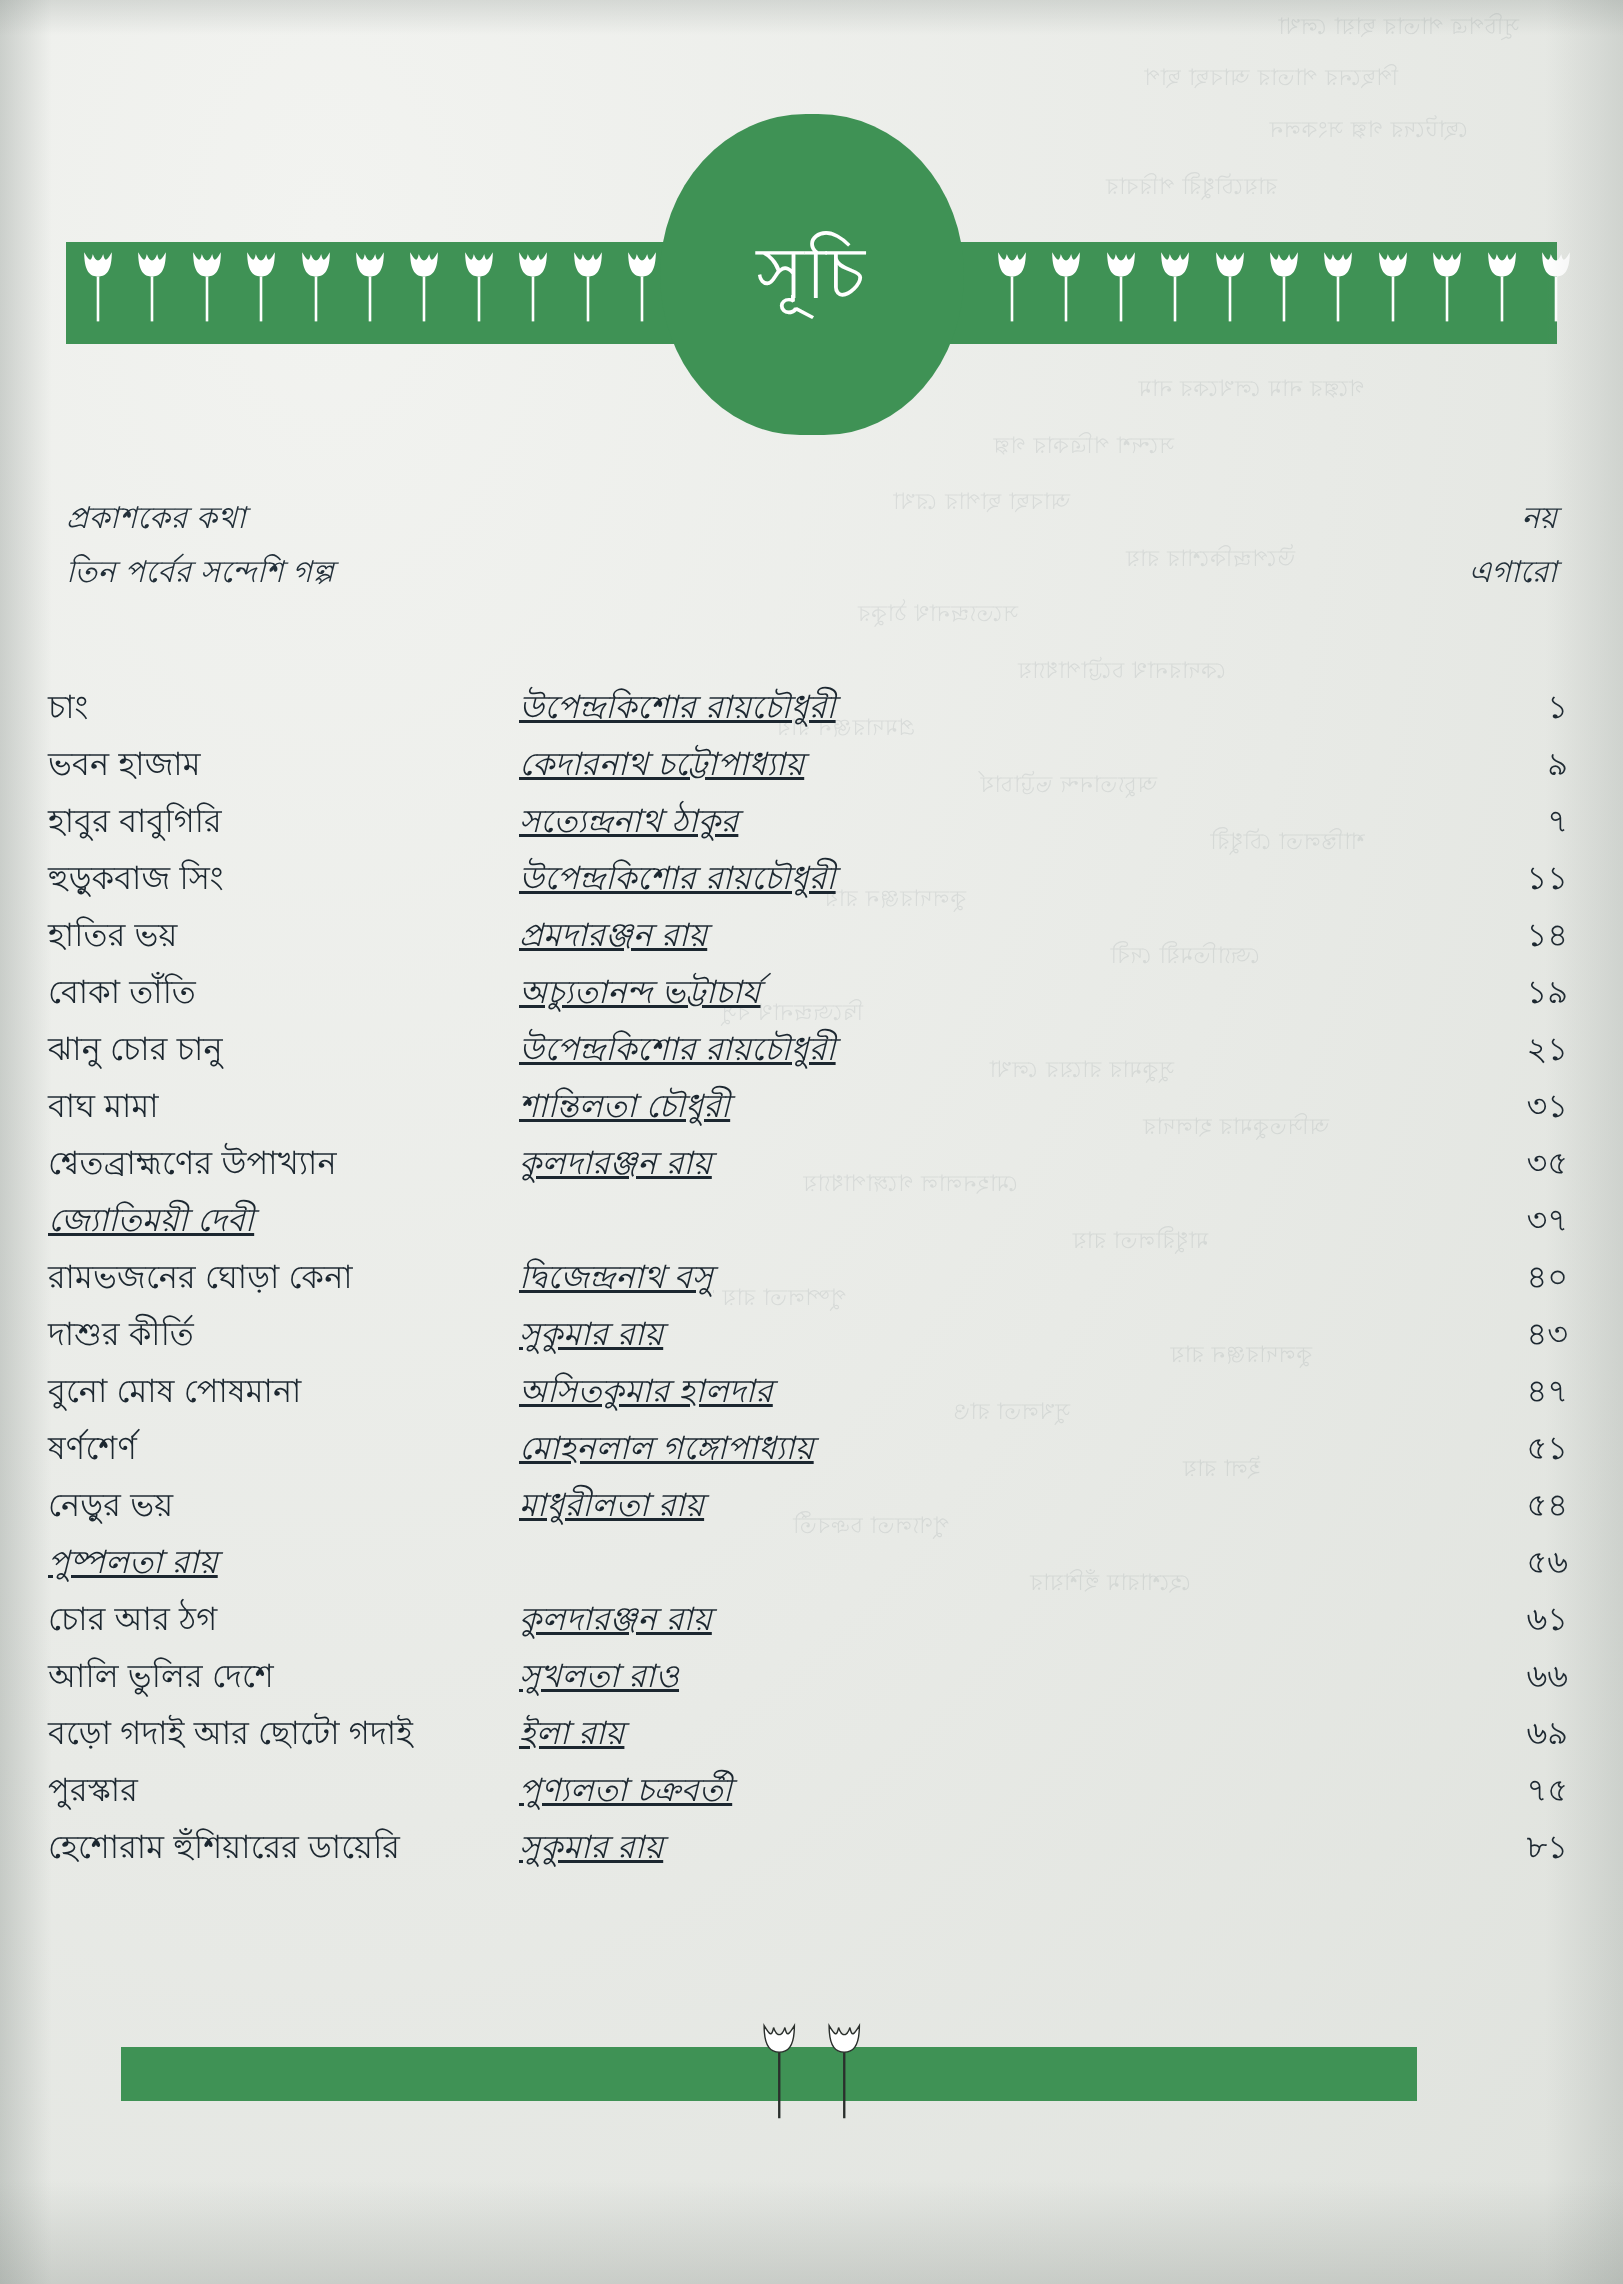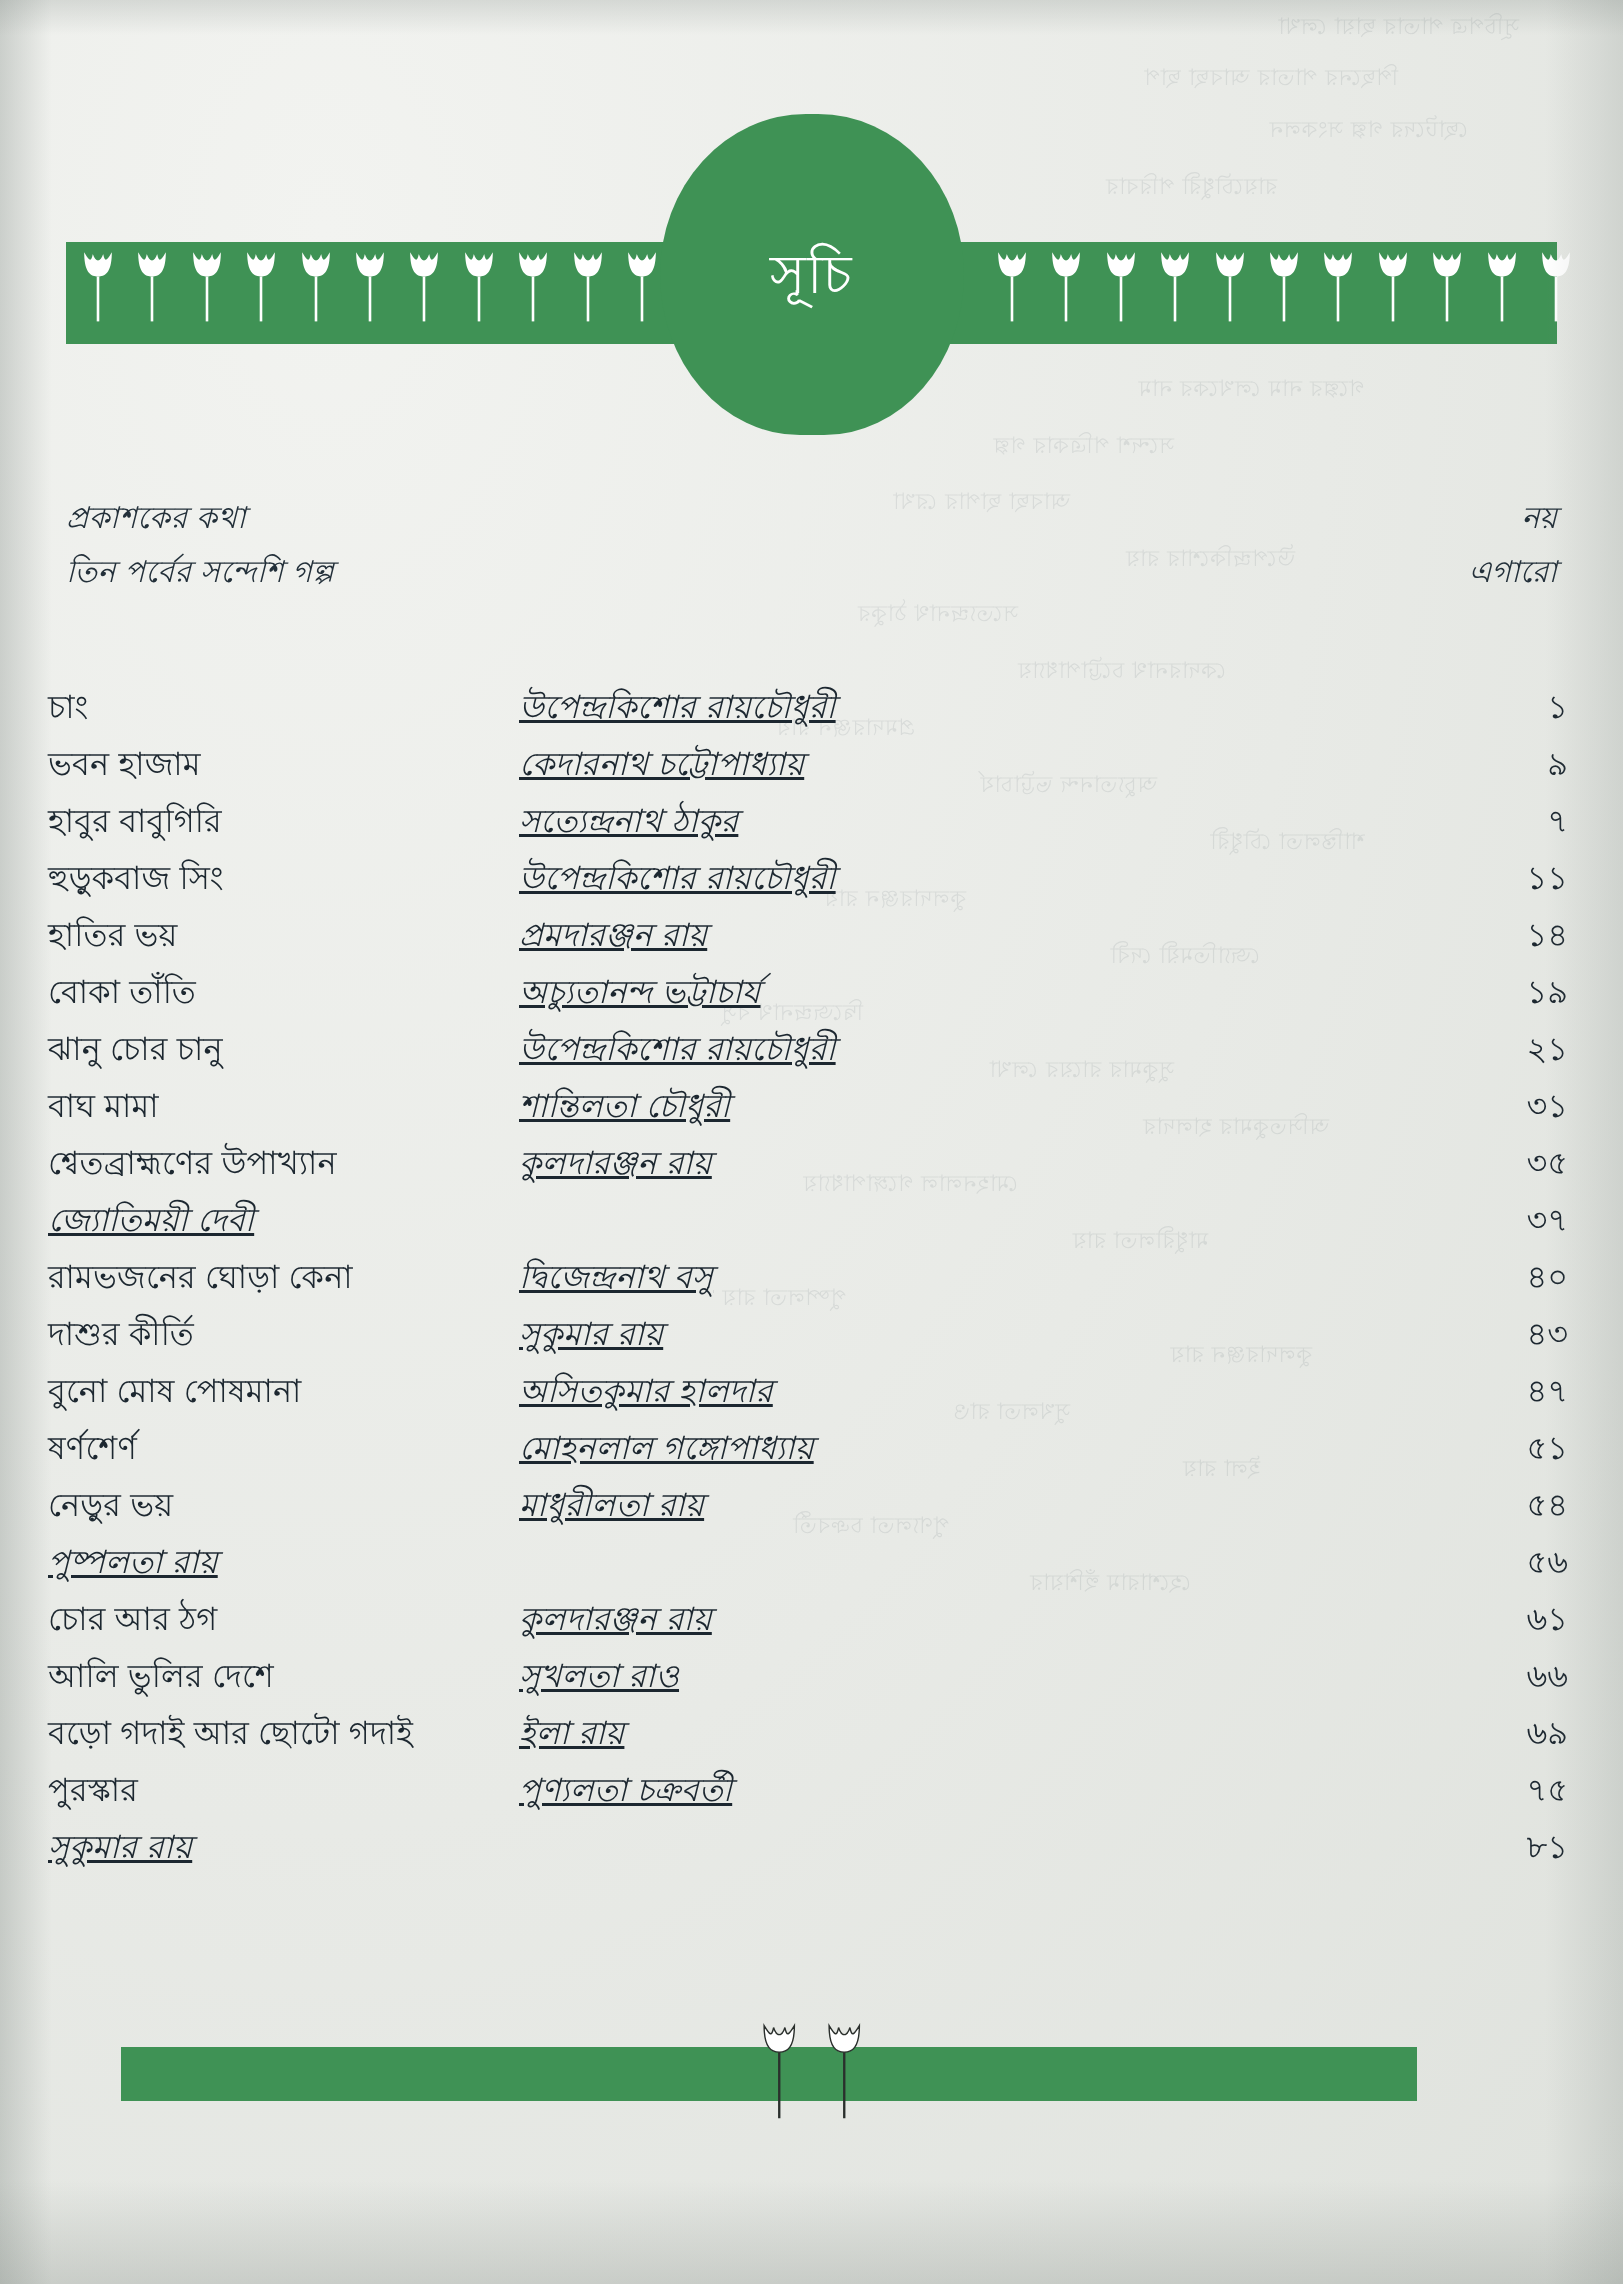--- a/index.html
+++ b/index.html
@@ -58,21 +58,21 @@
     width: 304px;
     height: 321px;
     background: #3f9255;
     border-radius: 48% 48% 46% 46% / 50% 50% 50% 50%;
     display: flex;
     align-items: center;
     justify-content: center;
   }
   .banner-title {
     color: #ffffff;
-    font-size: 54px;
+    font-size: 72px;
     font-weight: 400;
     letter-spacing: 1.7px;
     margin-top: 7px;
   }
 
   .tulip-row {
     position: absolute;
     top: 247px;
     display: flex;
     gap: 16.4px;
@@ -443,20 +443,21 @@
       <span class="c-page">৬৯</span>
     </div>
 
     <div class="toc-row">
       <span class="c-title">পুরস্কার</span>
       <span class="c-author">পুণ্যলতা চক্রবর্তী</span>
       <span class="c-page">৭৫</span>
     </div>
 
     <div class="toc-row">
+      <span class="c-title">হেশোরাম হুঁশিয়ারের ডায়েরি</span>
       <span class="c-author">সুকুমার রায়</span>
       <span class="c-page">৮১</span>
     </div>
 
   </div>
 
   <div class="footer-bar"></div>
   <div class="footer-tulips">
     <svg class="tulip" viewBox="0 0 44 110">
       <path d="M6 6 C6 30 14 34 22 34 C30 34 38 30 38 6 C32 16 30 18 28 8 C25 18 19 18 16 8 C14 18 12 16 6 6 Z" fill="#ffffff" stroke="#2a2f2c" stroke-width="1.5"></path>

